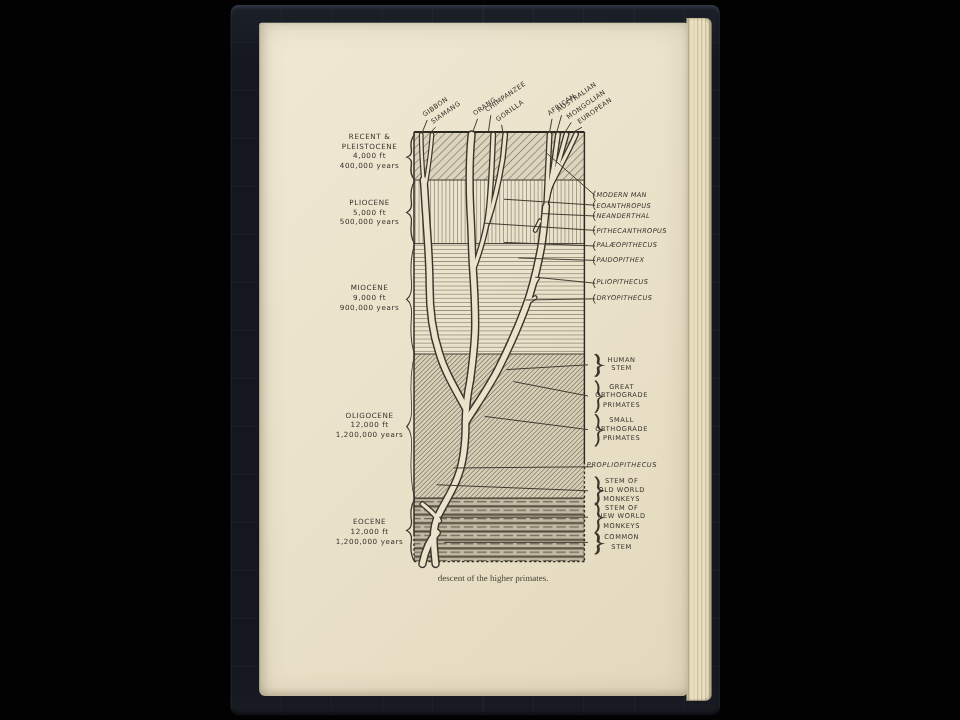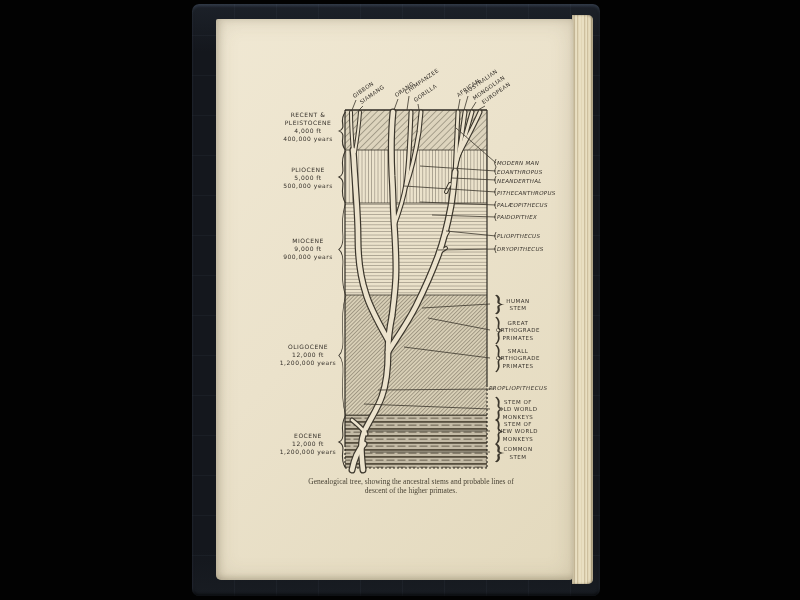--- a/index.html
+++ b/index.html
@@ -247,16 +247,15 @@
   <div class="hand stem" style="top:409.5px">STEM OF
 OLD WORLD
 MONKEYS</div>
   <div class="hand stem" style="top:431.5px">STEM OF
 NEW WORLD
 MONKEYS</div>
   <div class="hand stem" style="top:453px">COMMON
 STEM</div>
 
   <div id="caption">
-    <div>Genealogical tree, showing the ancestral stems and probable lines of</div>
     <div>descent of the higher primates.</div>
   </div>
 </div>
 
 </body></html>

